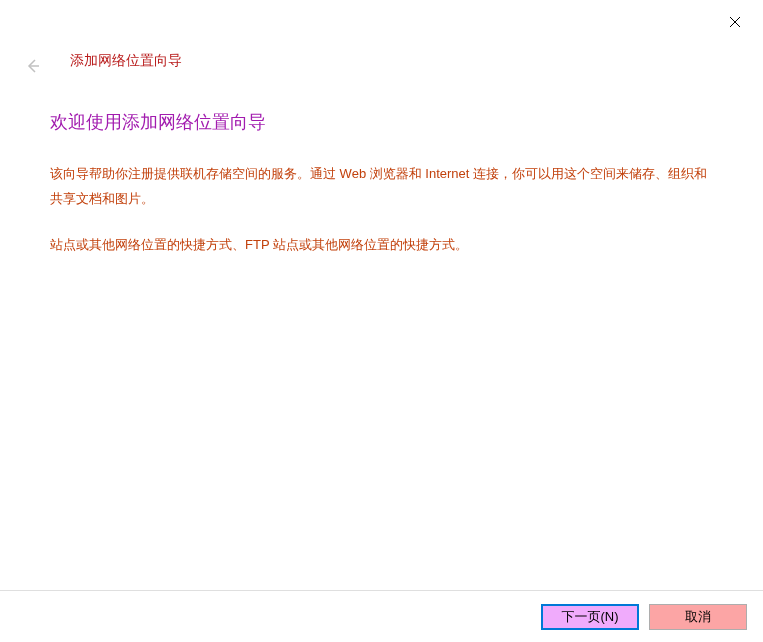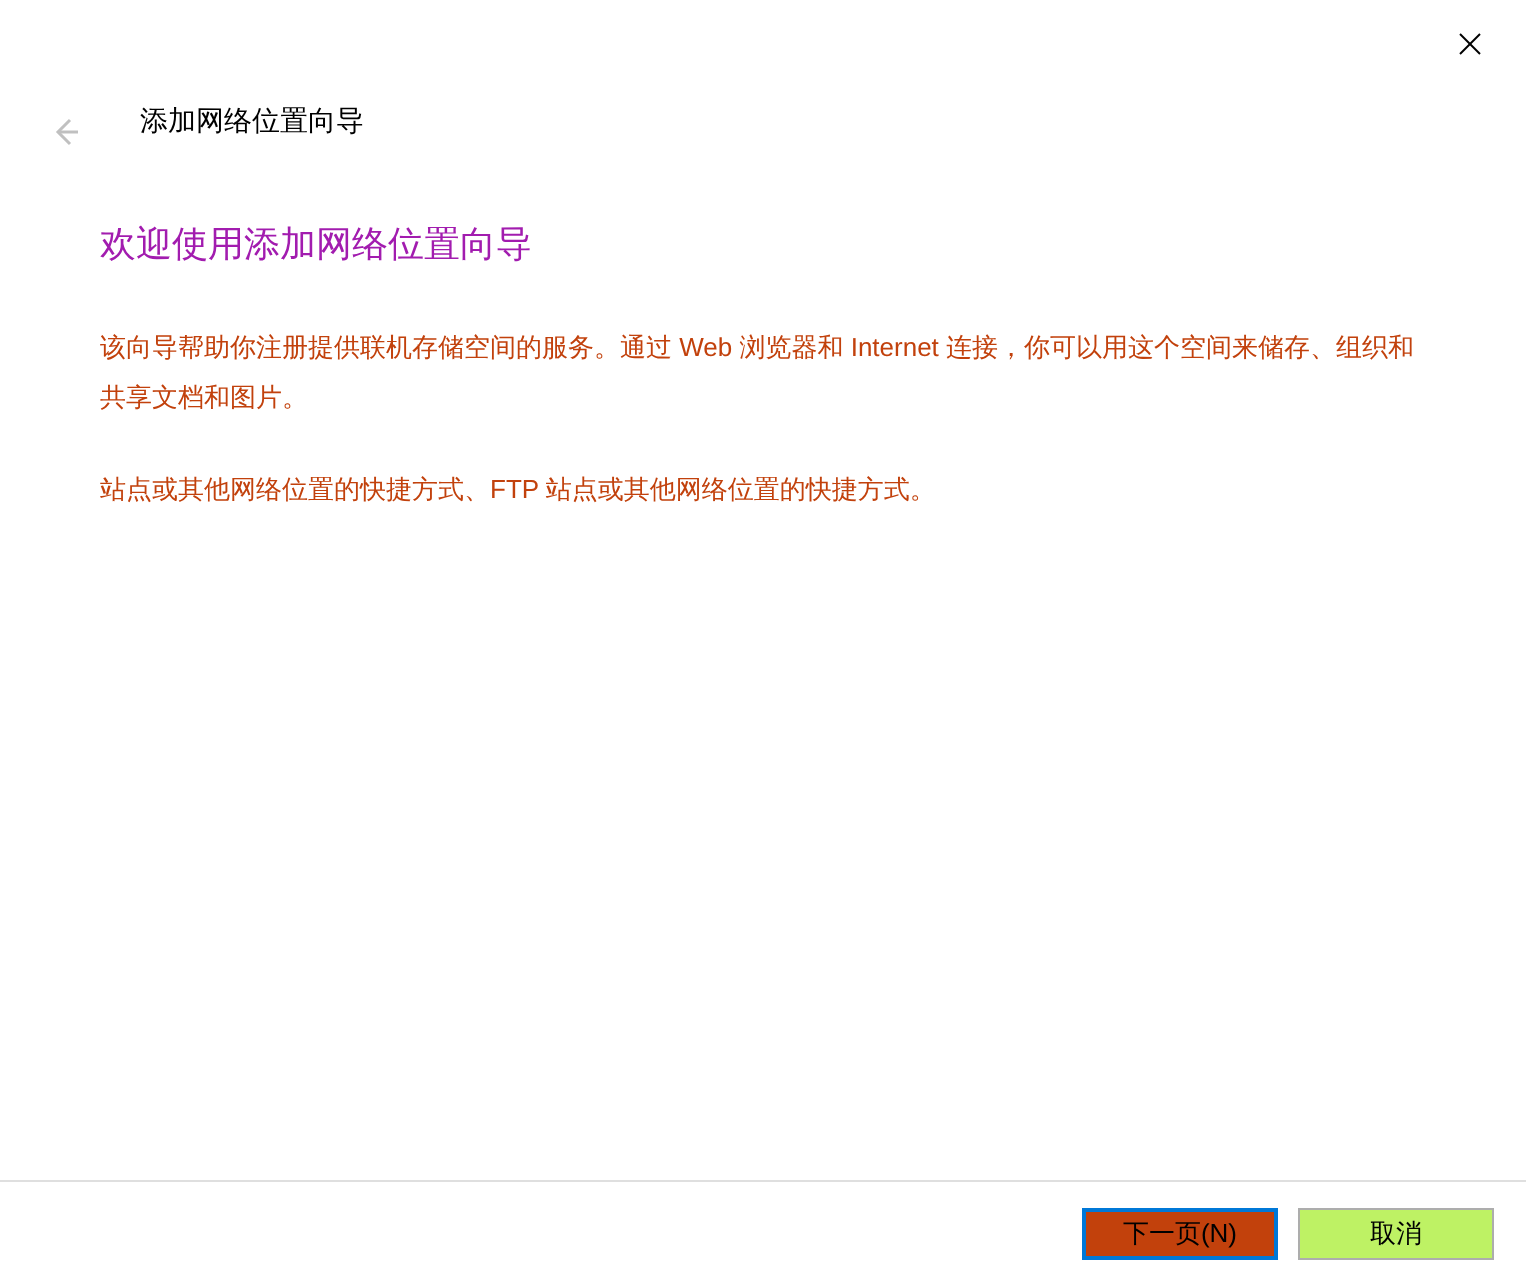--- a/index.html
+++ b/index.html
@@ -45,21 +45,21 @@
     }
     .back-arrow svg {
       width: 18px;
       height: 18px;
     }
     .header-title {
       position: absolute;
       top: 52px;
       left: 70px;
       font-size: 14px;
-      color: #000000;
+      color: #b91c1c;
     }
     .content {
       position: absolute;
       top: 110px;
       left: 50px;
       right: 50px;
     }
     .welcome-heading {
       font-size: 18px;
       color: #a21caf;
@@ -81,31 +81,31 @@
       border-top: 1px solid #dfdfdf;
       display: flex;
       align-items: center;
       justify-content: flex-end;
       padding-right: 16px;
       gap: 10px;
     }
     .btn {
       min-width: 98px;
       height: 26px;
-      background: #bef264;
+      background: #fca5a5;
       border: 1px solid #adadad;
       font-family: inherit;
       font-size: 13px;
       color: #000000;
       cursor: pointer;
       padding: 0 12px;
     }
     .btn-primary {
       border: 2px solid #0078d7;
-      background: #c2410c;
+      background: #f0abfc;
     }
   </style>
 </head>
 <body>
 
 <div class="close-btn">
   <svg viewBox="0 0 12 12">
     <line x1="1" y1="1" x2="11" y2="11" stroke="#000" stroke-width="1"></line>
     <line x1="11" y1="1" x2="1" y2="11" stroke="#000" stroke-width="1"></line>
   </svg>

